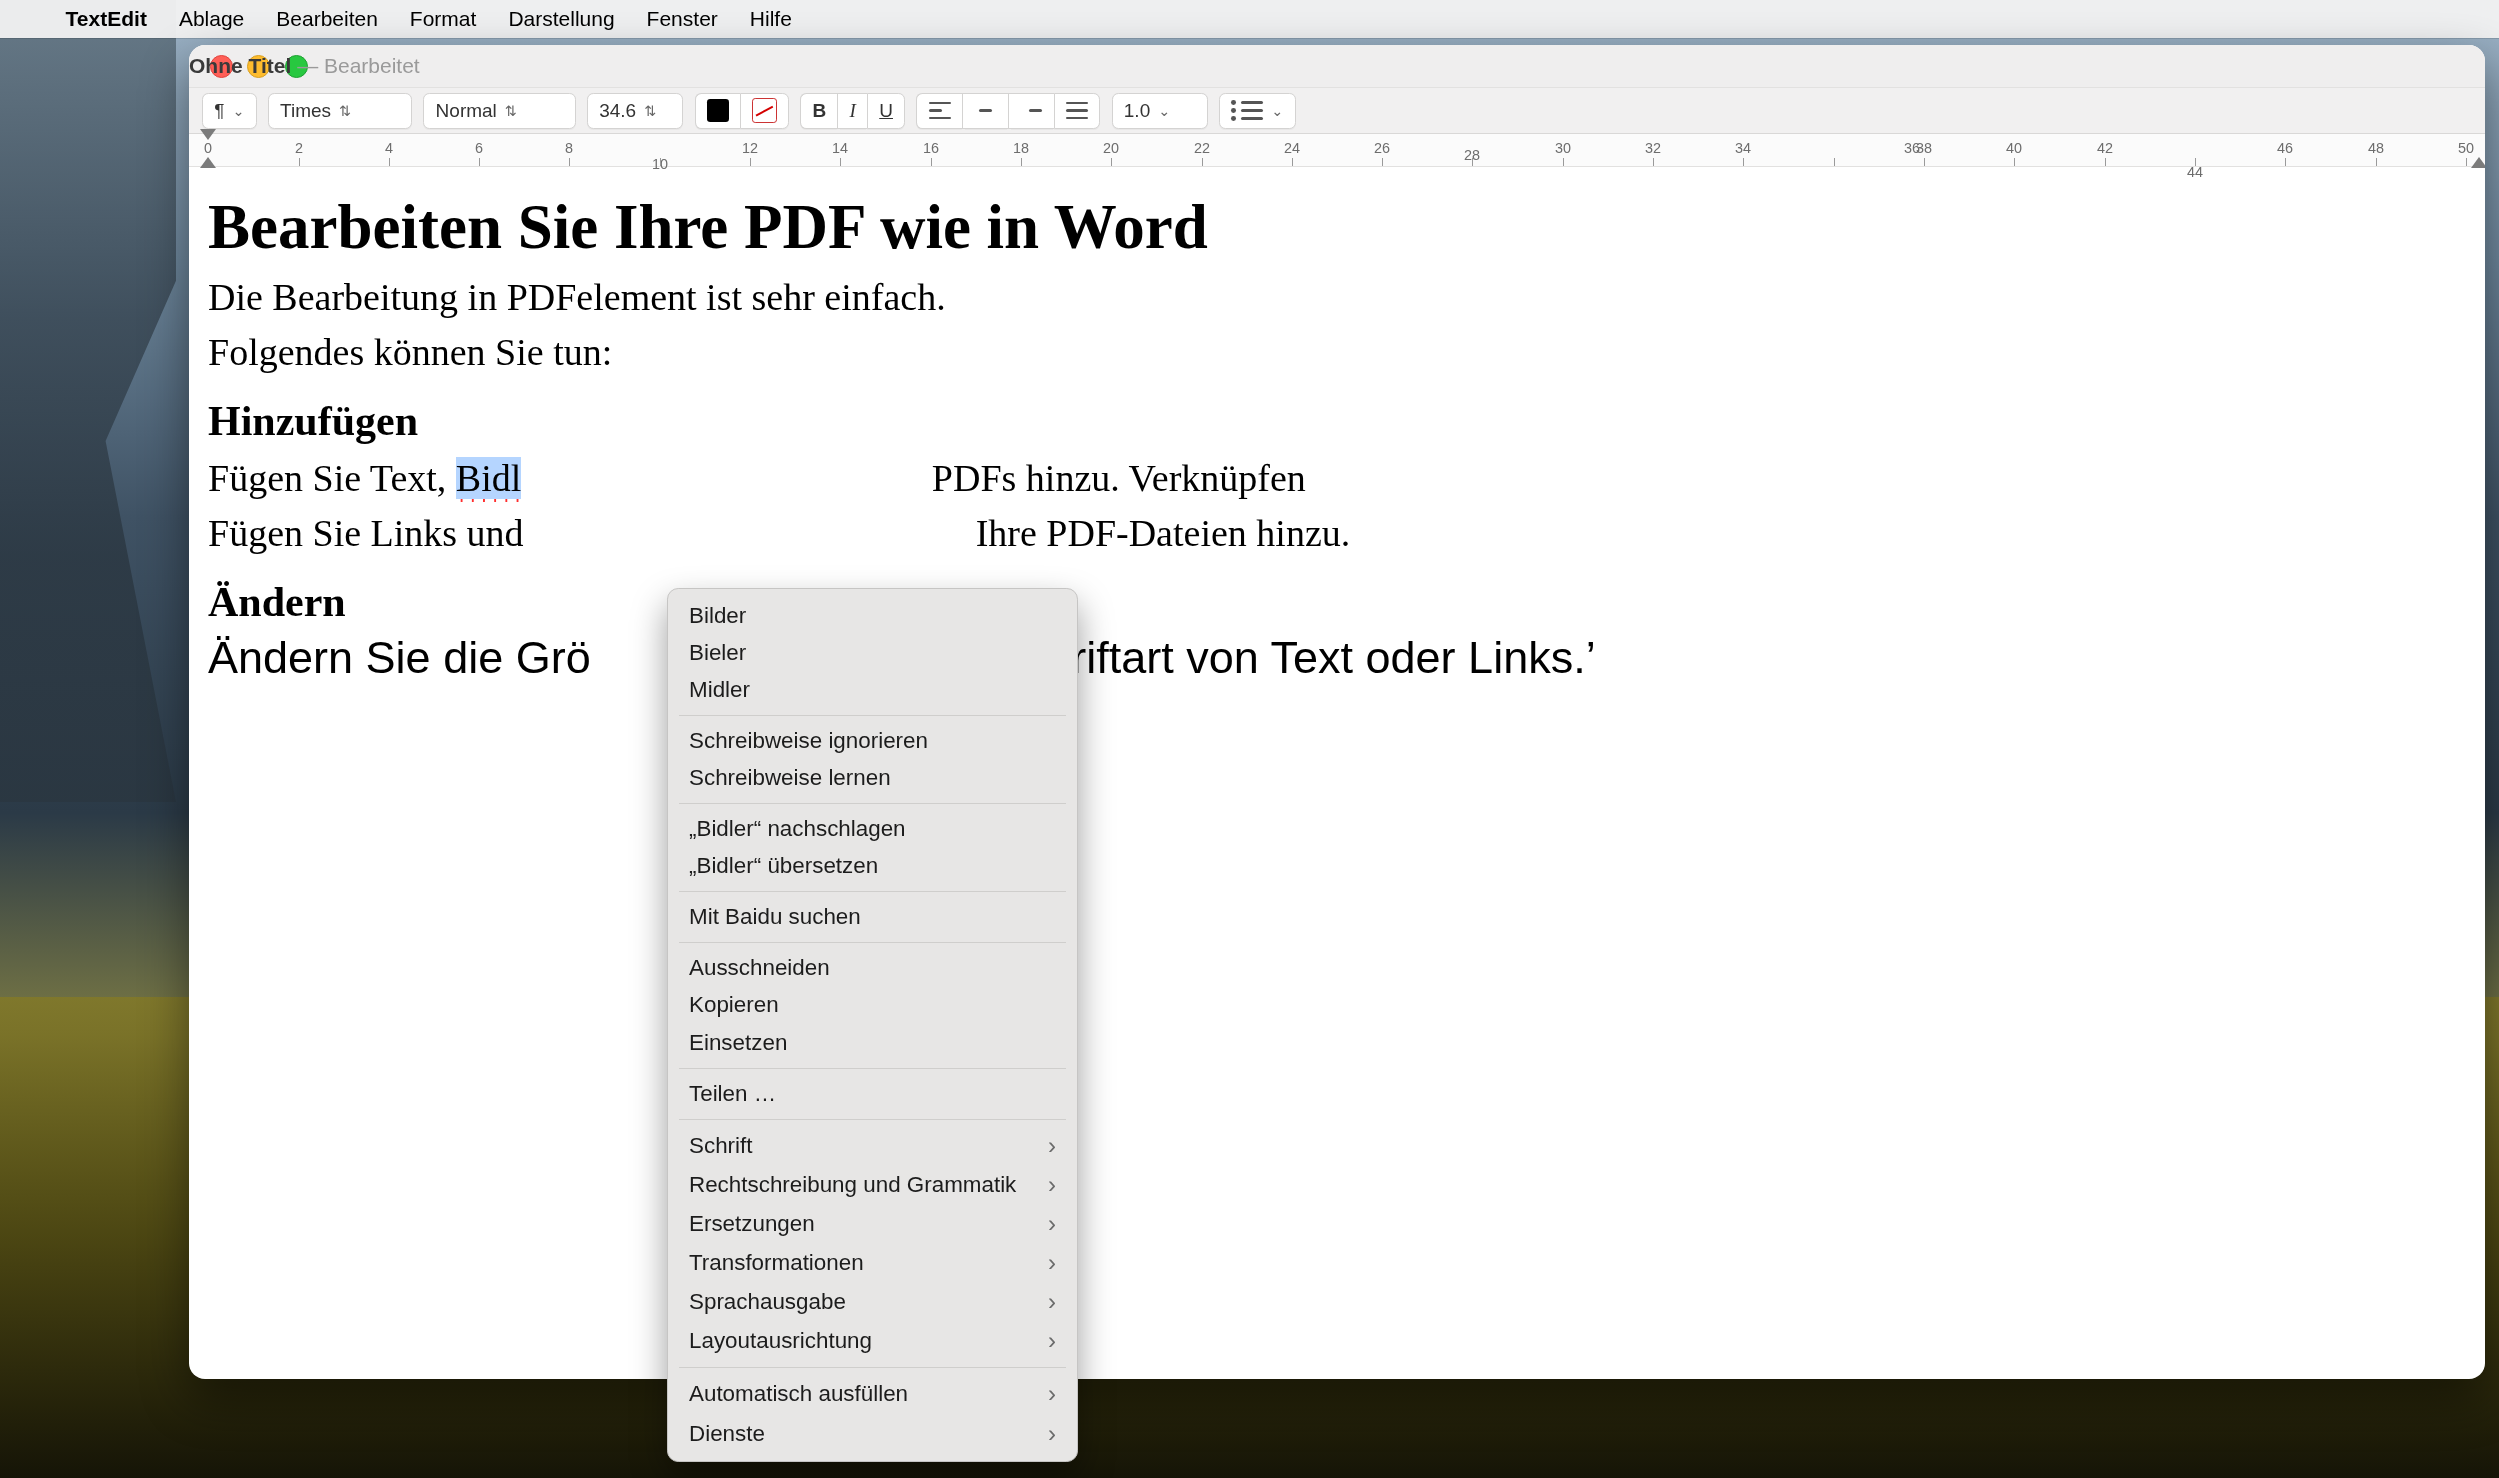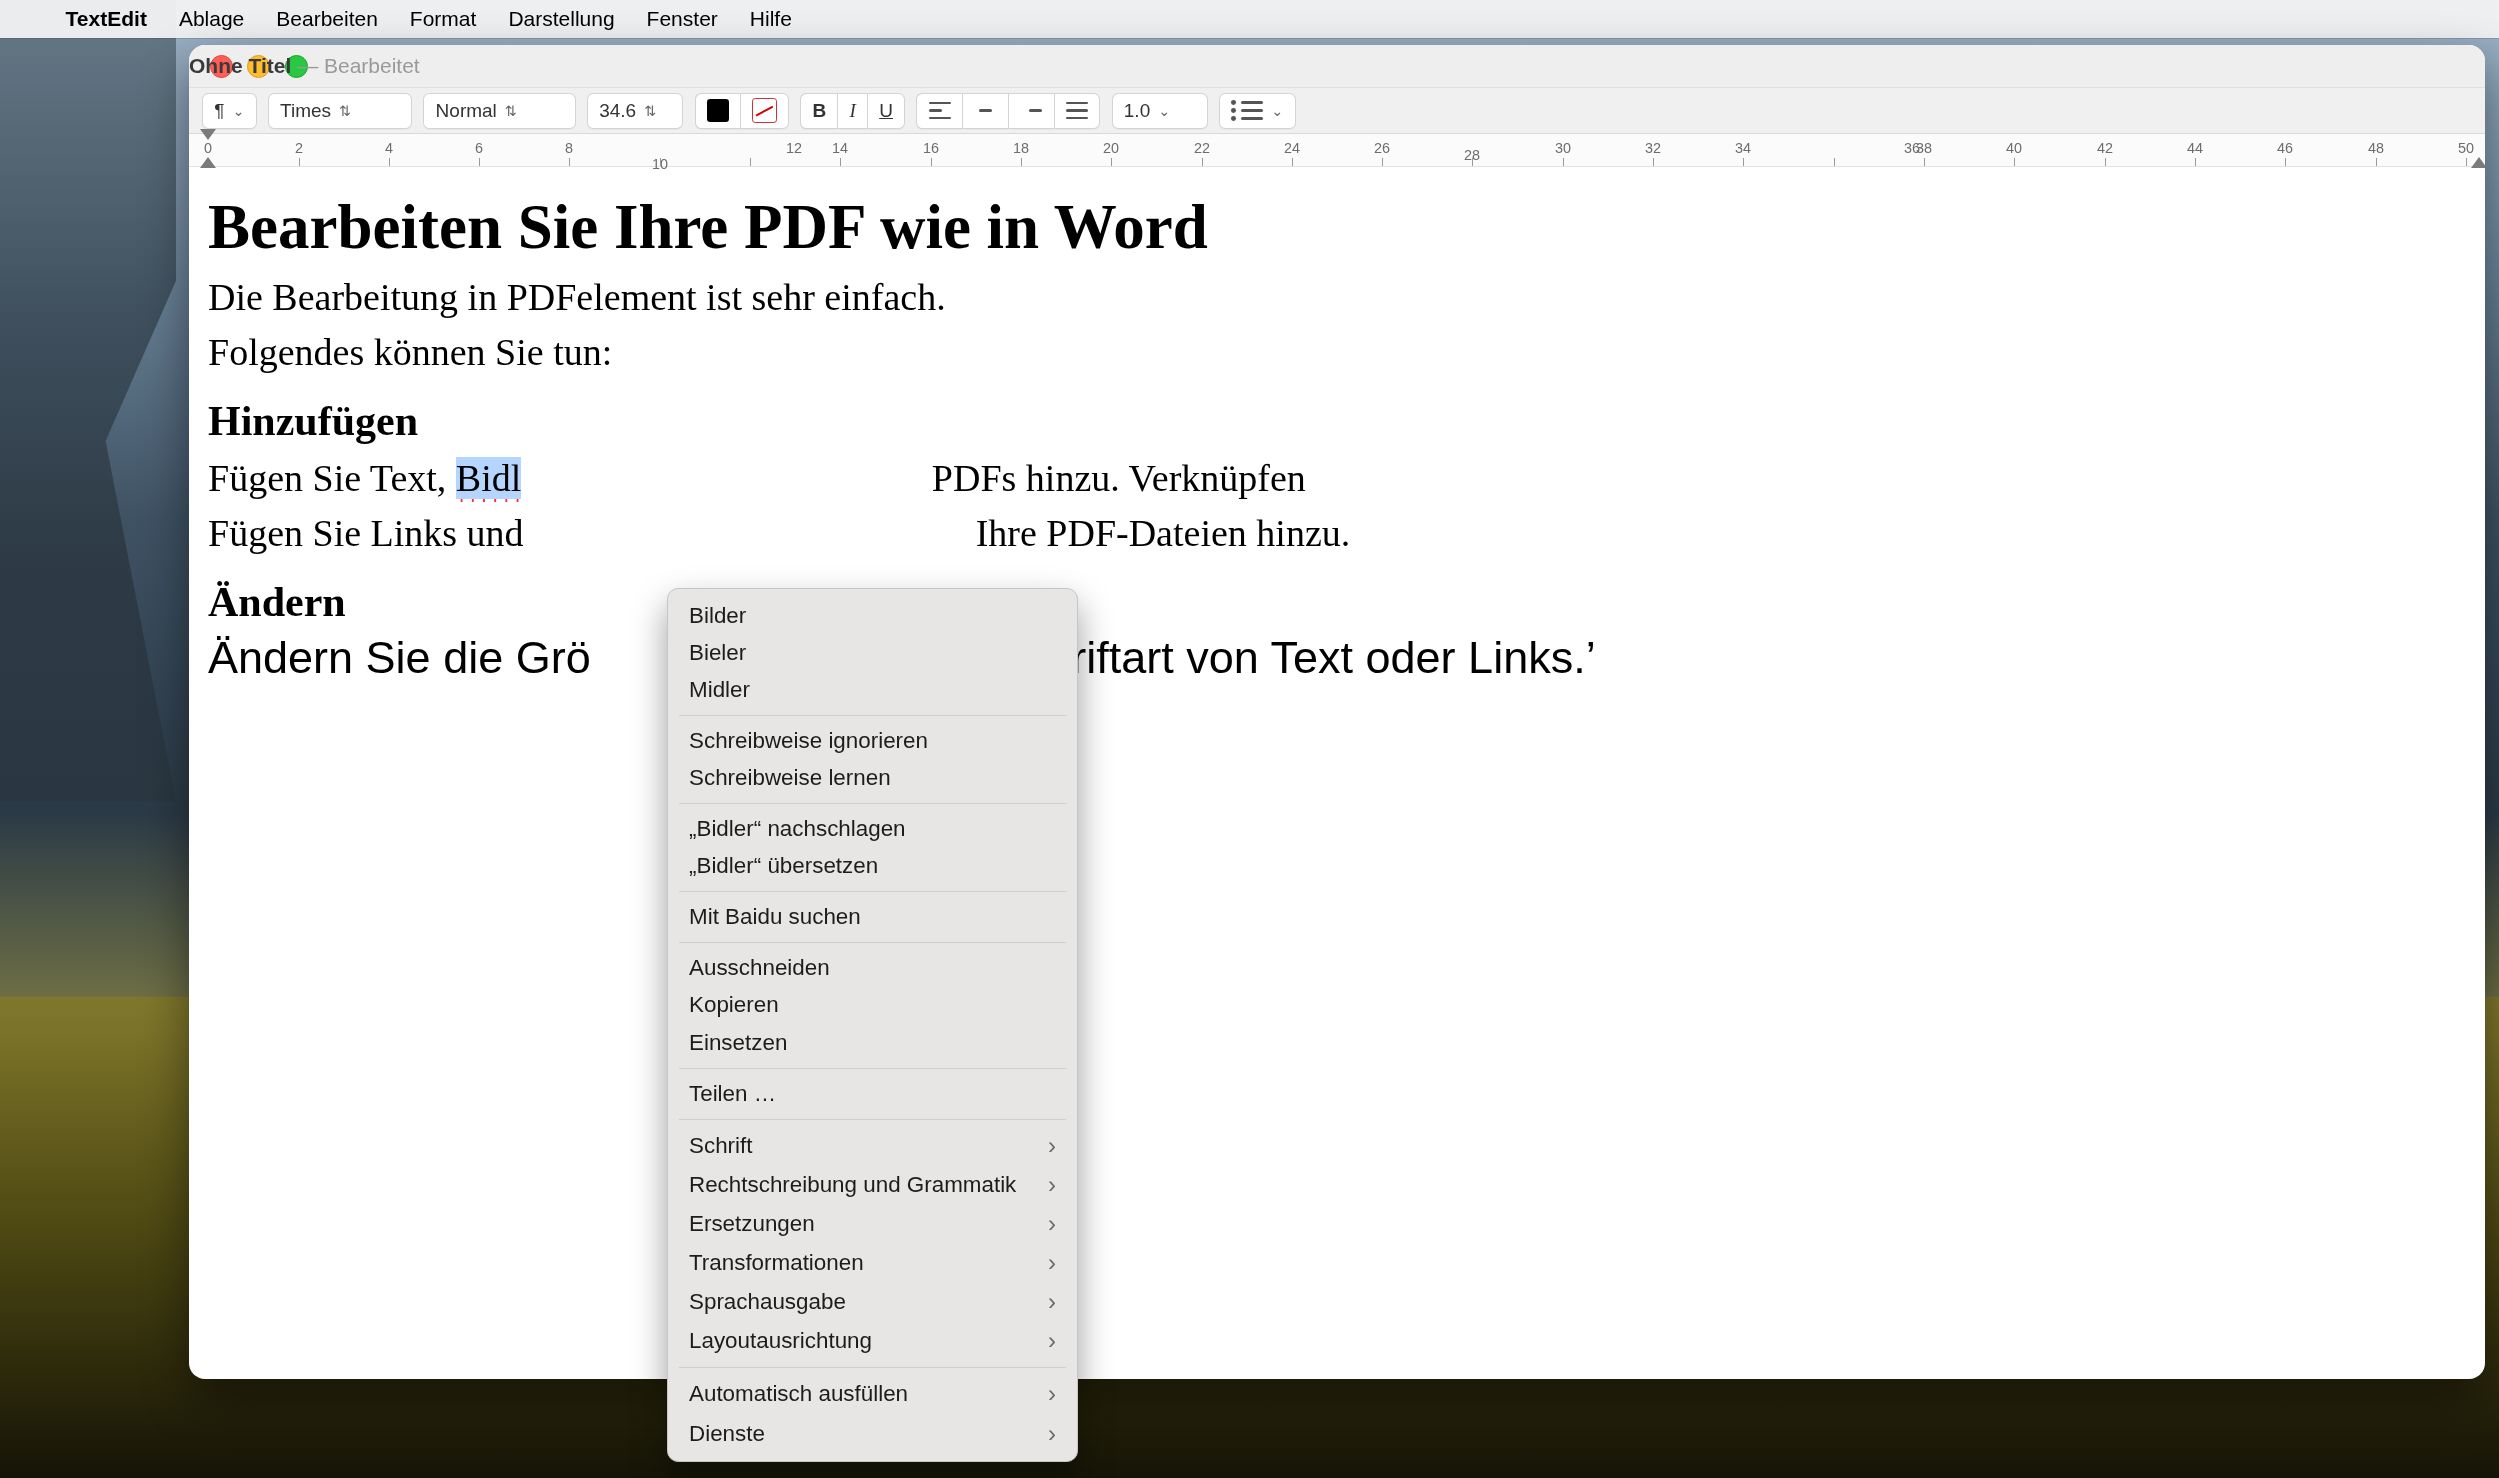--- a/index.html
+++ b/index.html
@@ -321,21 +321,21 @@
           <span class="num" style="left: 110px;">2</span>
           <span class="mark" style="left: 110px;"></span>
           <span class="num" style="left: 200px;">4</span>
           <span class="mark" style="left: 200px;"></span>
           <span class="num" style="left: 290px;">6</span>
           <span class="mark" style="left: 290px;"></span>
           <span class="num" style="left: 380px;">8</span>
           <span class="mark" style="left: 380px;"></span>
           <span class="num" style="left: 471px; margin-top: 16px;">10</span>
           <span class="mark" style="left: 471px;"></span>
-          <span class="num" style="left: 561px; margin-left: 44px;">12</span>
+          <span class="num" style="left: 561px;">12</span>
           <span class="mark" style="left: 561px;"></span>
           <span class="num" style="left: 651px;">14</span>
           <span class="mark" style="left: 651px;"></span>
           <span class="num" style="left: 742px;">16</span>
           <span class="mark" style="left: 742px;"></span>
           <span class="num" style="left: 832px;">18</span>
           <span class="mark" style="left: 832px;"></span>
           <span class="num" style="left: 922px;">20</span>
           <span class="mark" style="left: 922px;"></span>
           <span class="num" style="left: 1013px;">22</span>
@@ -353,21 +353,21 @@
           <span class="num" style="left: 1554px;">34</span>
           <span class="mark" style="left: 1554px;"></span>
           <span class="num" style="left: 1723px;">36</span>
           <span class="mark" style="left: 1645px;"></span>
           <span class="num" style="left: 1735px;">38</span>
           <span class="mark" style="left: 1735px;"></span>
           <span class="num" style="left: 1825px;">40</span>
           <span class="mark" style="left: 1825px;"></span>
           <span class="num" style="left: 1916px;">42</span>
           <span class="mark" style="left: 1916px;"></span>
-          <span class="num" style="left: 2006px;">44</span>
+          <span class="num" style="left: 2006px; margin-top: 24px;">44</span>
           <span class="mark" style="left: 2006px;"></span>
           <span class="num" style="left: 2096px;">46</span>
           <span class="mark" style="left: 2096px;"></span>
           <span class="num" style="left: 2187px;">48</span>
           <span class="mark" style="left: 2187px;"></span>
           <span class="num" style="left: 2277px;">50</span>
           <span class="mark" style="left: 2277px;"></span>
         </div>
       <span class="tri-down" style="left:19px;"></span>
       <span class="tri-up" style="left:19px;"></span>

